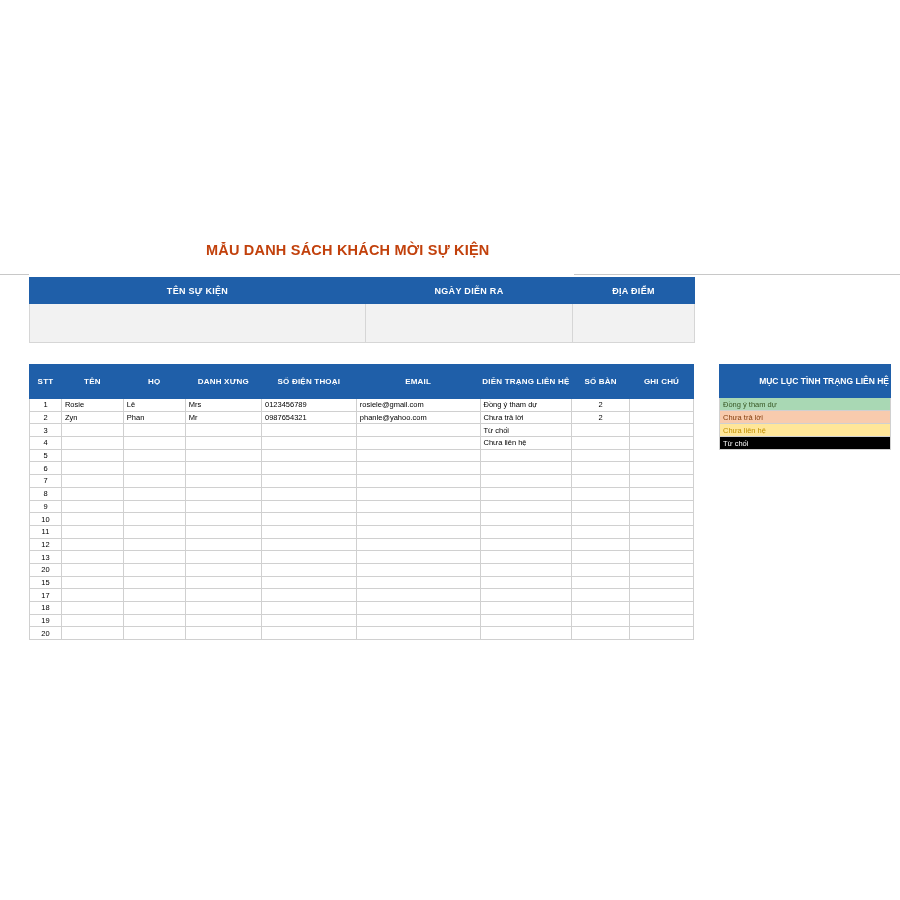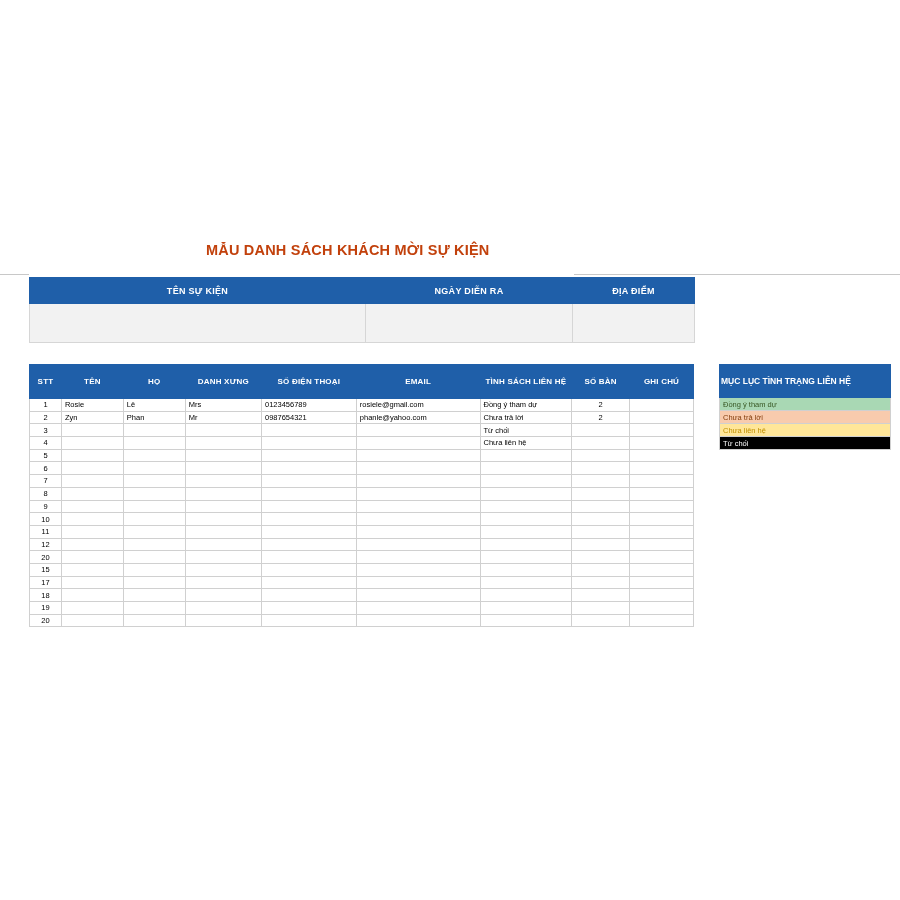--- a/index.html
+++ b/index.html
@@ -128,21 +128,21 @@
     border-collapse: collapse;
     table-layout: fixed;
   }
   .legend th {
     background: #1f5fa9;
     color: #ffffff;
     font-size: 8.5px;
     font-weight: bold;
     height: 30px;
     border: 1px solid #1f5fa9;
-    text-align: left;
+    text-align: right;
     vertical-align: middle;
   }
   .legend td {
     height: 12px;
     font-size: 7.5px;
     padding: 0 3px;
     border: 1px solid #d0d0d0;
     vertical-align: middle;
   }
 </style>
@@ -191,21 +191,21 @@
       <col style="width:62px">
     </colgroup>
     <thead>
       <tr>
         <th>STT</th>
         <th>TÊN</th>
         <th>HỌ</th>
         <th>DANH XƯNG</th>
         <th>SỐ ĐIỆN THOẠI</th>
         <th>EMAIL</th>
-        <th>TÌNH SÁCH LIÊN HỆ</th>
+        <th>DIỄN TRẠNG LIÊN HỆ</th>
         <th>SỐ BÀN</th>
         <th>GHI CHÚ</th>
       </tr>
     </thead>
     <tbody id="guest-body">
         <tr>
           <td class="stt">1</td>
           <td>Rosie</td>
           <td>Lê</td>
           <td>Mrs</td>
@@ -330,20 +330,31 @@
           <td></td>
           <td></td>
           <td></td>
           <td></td>
           <td></td>
           <td></td>
           <td class="num"></td>
           <td></td>
         </tr>
         <tr>
+          <td class="stt">13</td>
+          <td></td>
+          <td></td>
+          <td></td>
+          <td></td>
+          <td></td>
+          <td></td>
+          <td class="num"></td>
+          <td></td>
+        </tr>
+        <tr>
           <td class="stt">20</td>
           <td></td>
           <td></td>
           <td></td>
           <td></td>
           <td></td>
           <td></td>
           <td class="num"></td>
           <td></td>
         </tr>

